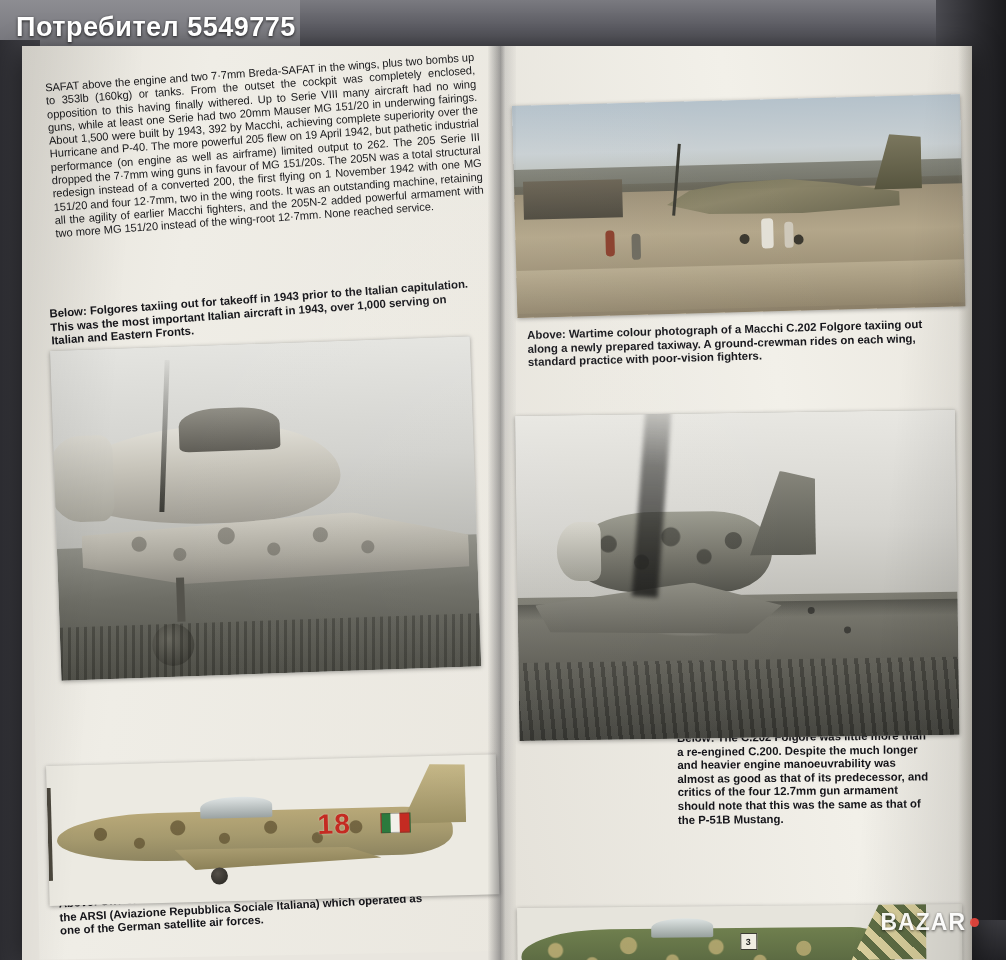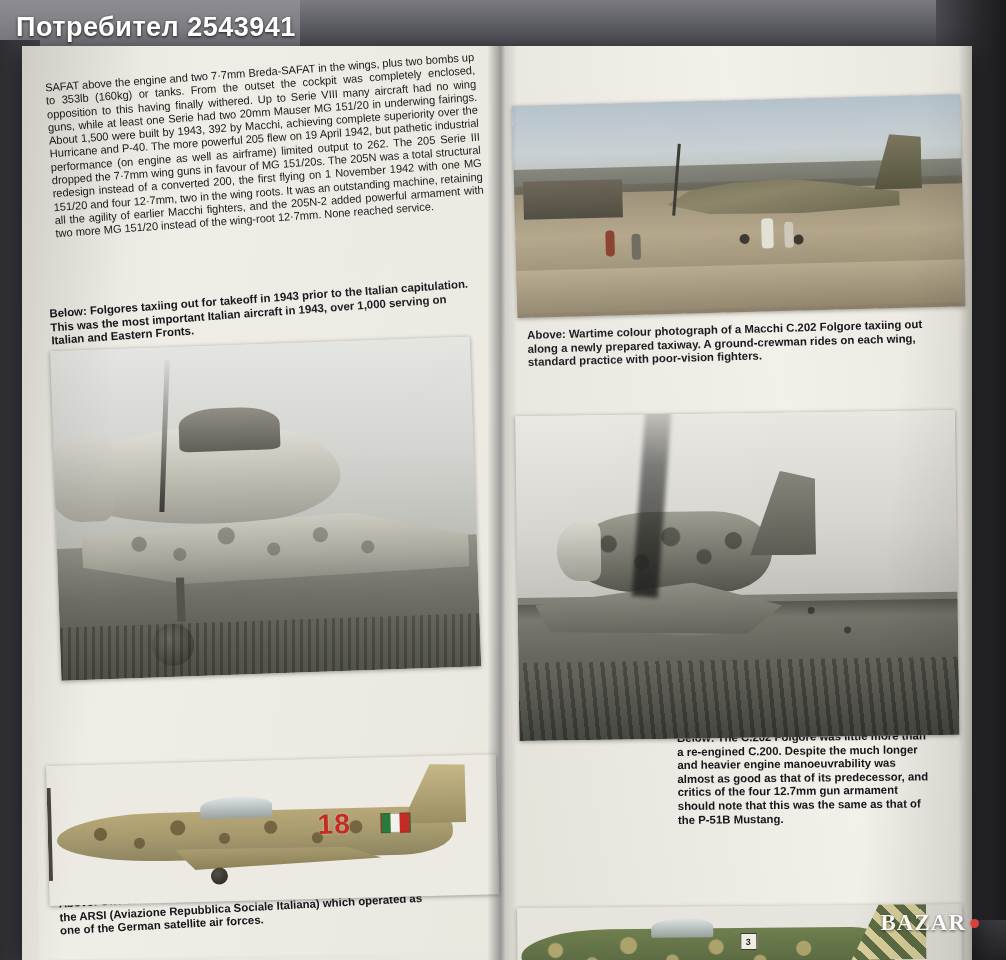--- a/index.html
+++ b/index.html
@@ -101,21 +101,20 @@
     white-space: nowrap;
   }
   .wm-bazar {
     position: absolute;
     right: 26px; bottom: 24px;
     z-index: 200;
     display: flex;
     align-items: center;
     gap: 3px;
     opacity: 0.92;
-    font-family: Liberation Serif, serif;
   }
   .wm-bazar .b-word {
     color: #ffffff;
     font-size: 23px;
     font-weight: bold;
     letter-spacing: 1px;
     text-shadow: 0 1px 3px rgba(0,0,0,0.7);
   }
   .wm-bazar .b-dot {
     width: 9px; height: 9px; border-radius: 50%;
@@ -547,20 +546,20 @@
       <div class="br-canopy"></div>
       <div class="br-badge">3</div>
       <div class="br-num">73-10</div>
     </div>
 
     <div class="gutter"></div>
     <div class="page-edge-right"></div>
     <div class="page-shade"></div>
   </div>
 
-  <div class="wm-top">Потребител 2543941</div>
+  <div class="wm-top">Потребител 5549775</div>
 
   <div class="wm-bazar">
     <span class="b-word">BAZAR</span>
     <span class="b-dot"></span>
   </div>
 
 </div>
 
 </body></html>

